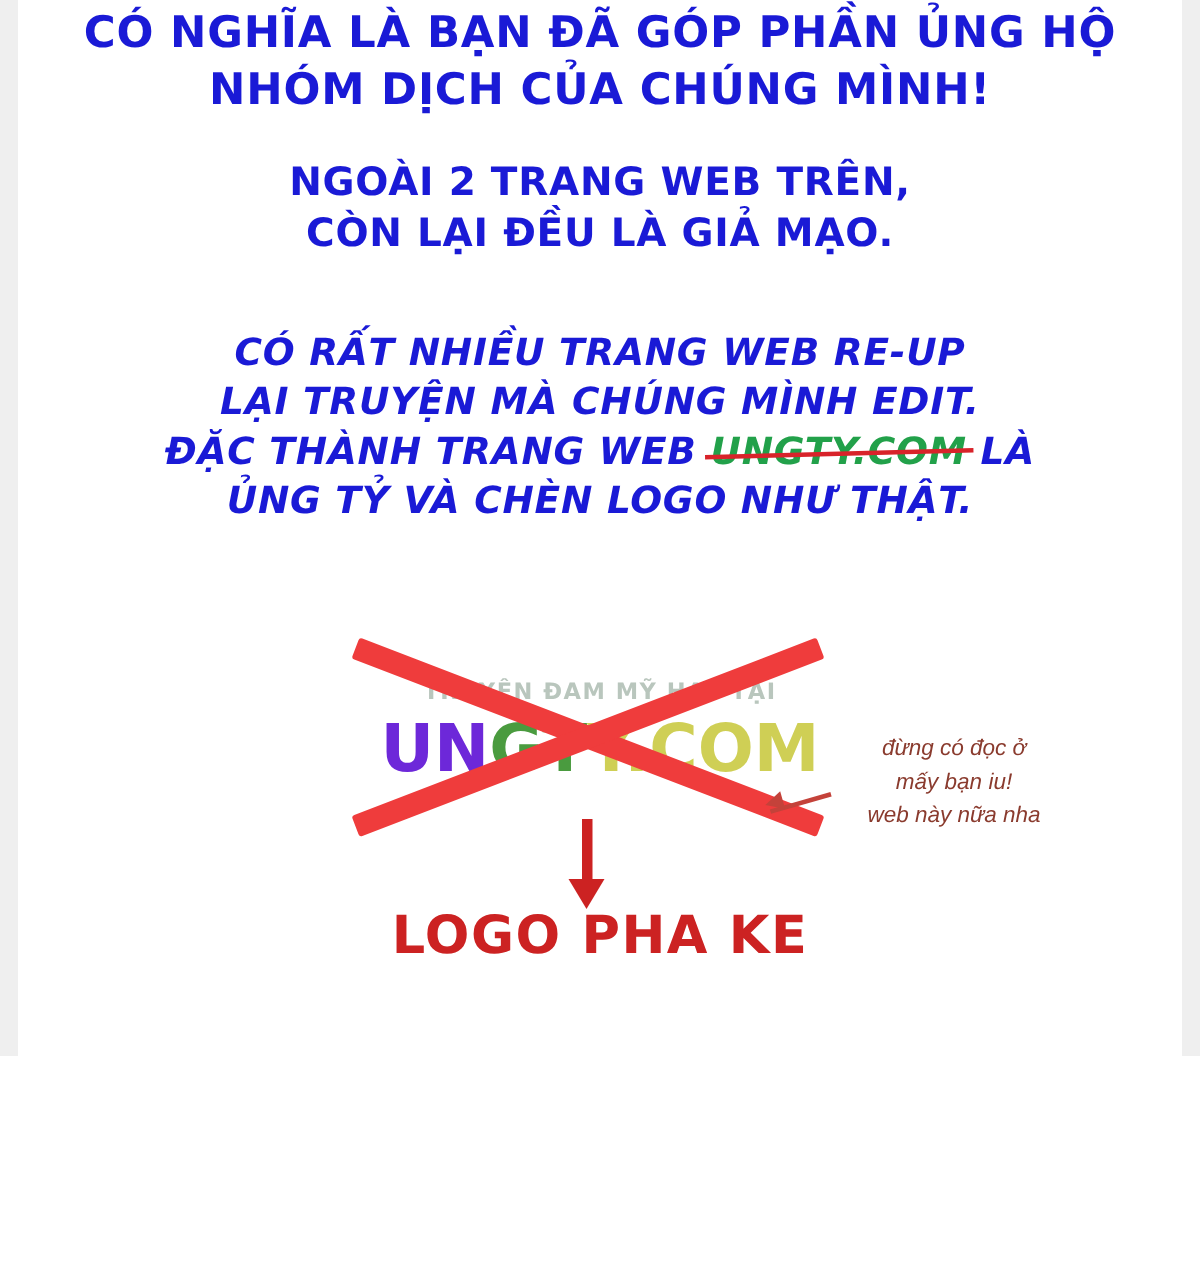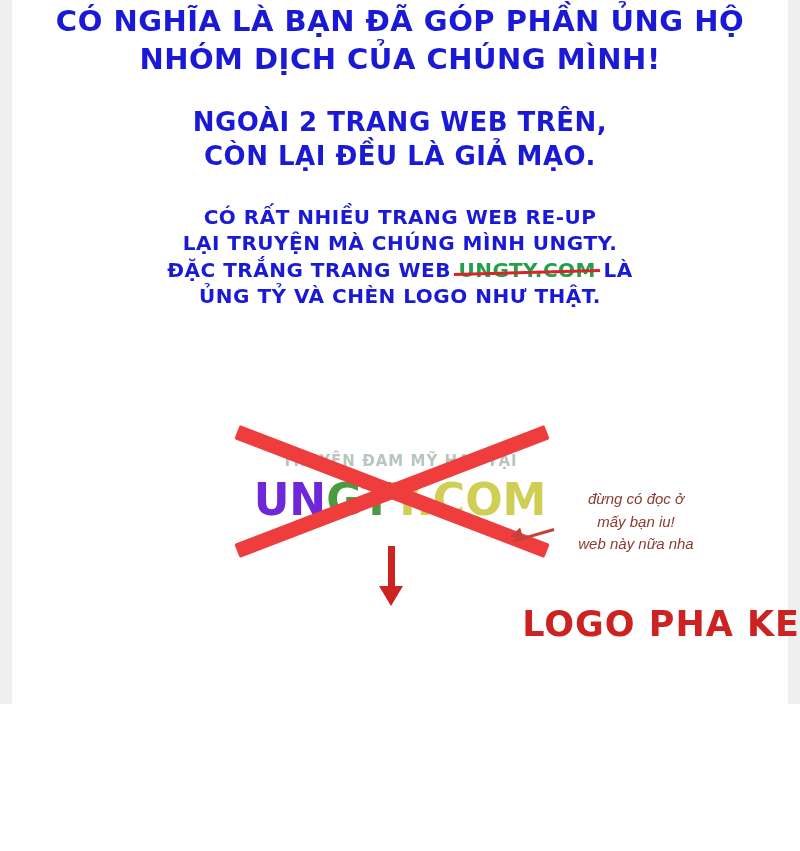--- a/index.html
+++ b/index.html
@@ -43,21 +43,21 @@
     line-height: 1.32;
   }
 
   .line {
     display: block;
     white-space: nowrap;
   }
 
   .b-top { top: 2px; font-size: 29px; }
   .b-two { top: 105px; font-size: 26px; }
-  .b-main { top: 204px; font-size: 20px; }
+  .b-main { top: 218px; font-size: 25px; font-style: italic; }
   .b-thanks { top: 728px; font-size: 26px; }
 
   .strike {
     position: relative;
     color: #22a14a;
     display: inline-block;
   }
   .strike .bar {
     position: absolute;
     left: -4px;
@@ -193,21 +193,21 @@
     border-left: 12px solid transparent;
     border-right: 12px solid transparent;
     border-top: 20px solid #cc2222;
   }
 
   .logo-fake-label {
     position: absolute;
     left: 0;
     top: 604px;
     width: 800px;
-    text-align: right;
+    text-align: center;
     color: #cc2222;
     font-family: "DejaVu Sans", sans-serif;
     font-weight: bold;
     font-size: 35px;
     letter-spacing: 1px;
   }
 </style>
 </head>
 <body>
 
@@ -221,23 +221,23 @@
     <span class="line">NHÓM DỊCH CỦA CHÚNG MÌNH!</span>
   </div>
 
   <div class="block b-two">
     <span class="line">NGOÀI 2 TRANG WEB TRÊN,</span>
     <span class="line">CÒN LẠI ĐỀU LÀ GIẢ MẠO.</span>
   </div>
 
   <div class="block b-main">
     <span class="line">CÓ RẤT NHIỀU TRANG WEB RE-UP</span>
-    <span class="line">LẠI TRUYỆN MÀ CHÚNG MÌNH UNGTY.</span>
+    <span class="line">LẠI TRUYỆN MÀ CHÚNG MÌNH EDIT.</span>
     <span class="line">
-      <span>ĐẶC TRẮNG TRANG WEB</span>
+      <span>ĐẶC THÀNH TRANG WEB</span>
       <span class="strike">
         <span>UNGTY.COM</span>
         <span class="bar"></span>
       </span>
       <span>LÀ</span>
     </span>
     <span class="line">ỦNG TỶ VÀ CHÈN LOGO NHƯ THẬT.</span>
   </div>
 
   <div class="logo-area">

